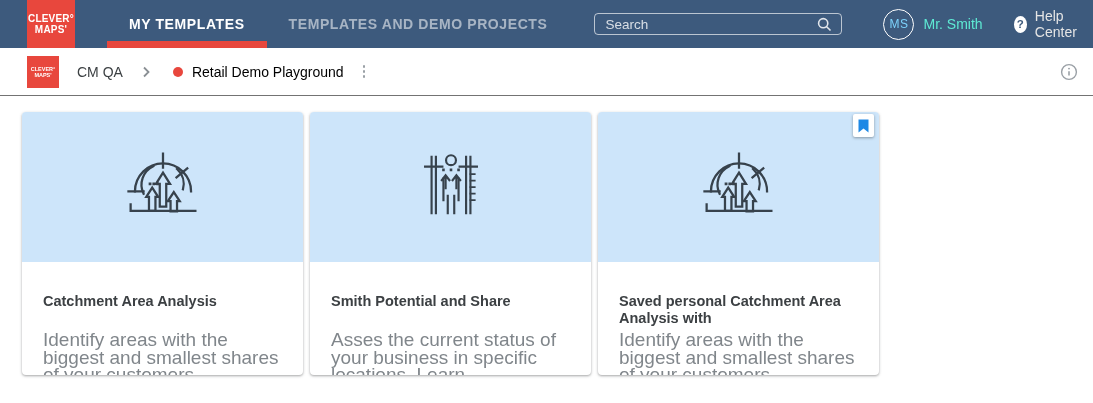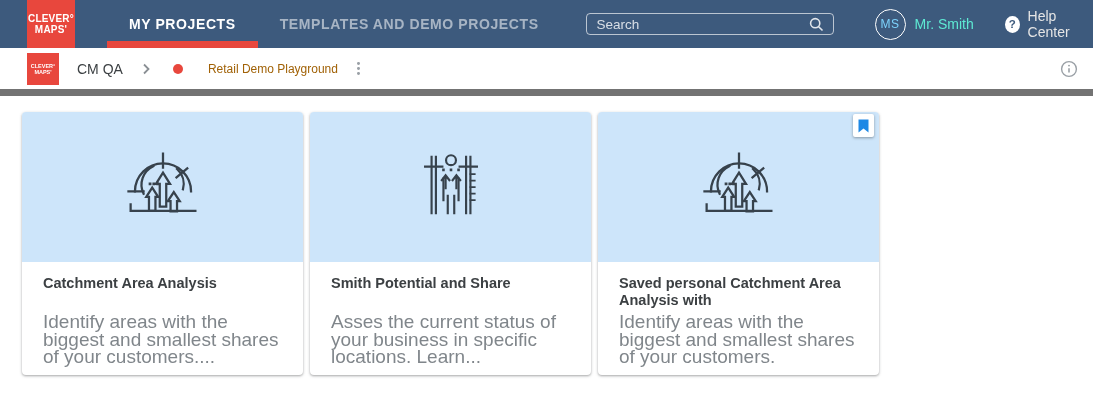--- a/index.html
+++ b/index.html
@@ -16,50 +16,50 @@
   .search-box input { flex:1; background:transparent; border:none; outline:none; color:#fff; font-size:13.5px; font-family:"Liberation Sans", sans-serif; min-width:0; }
   .search-box input::placeholder { color:rgba(255,255,255,0.8); }
   .user-group { margin-left:41px; display:flex; align-items:center; flex:none; }
   .avatar { width:31px; height:31px; border:1.5px solid #ffffff; border-radius:50%; color:#7dd3fc; font-size:12px; letter-spacing:.5px; display:flex; align-items:center; justify-content:center; }
   .username { margin-left:9px; color:#5eead4; font-size:14px; }
   .help-group { margin-left:31px; display:flex; align-items:center; cursor:pointer; }
   .help-icon { width:17px; height:17px; border-radius:50%; background:#ffffff; color:#3d5a7d; font-size:11.5px; font-weight:bold; display:flex; align-items:center; justify-content:center; }
   .help-label { margin-left:8px; color:#e5e5e5; font-size:14px; }
 
   
-  .crumbbar { height:48px; background:#ffffff; border-bottom:7px solid #737373; display:flex; align-items:center; }
+  .crumbbar { height:48px; background:#ffffff; border-bottom:1px solid #737373; display:flex; align-items:center; }
   .logo-sm { width:32px; height:32px; margin-left:27px; background:#e8473d; color:#fff; display:flex; flex-direction:column; align-items:center; justify-content:center; font-weight:bold; font-size:5.5px; line-height:6px; flex:none; }
   .crumb-project { margin-left:18px; font-size:14px; color:#3c4043; cursor:pointer; }
   .chev { margin-left:17px; display:flex; }
   .crumb-dot { margin-left:21px; width:10px; height:10px; border-radius:50%; background:#e8473d; flex:none; }
-  .crumb-view { margin-left:25px; font-size:12px; color:#a16207; cursor:pointer; }
+  .crumb-view { margin-left:9px; font-size:14px; color:#000000; cursor:pointer; }
   .kebab { margin-left:13px; display:flex; flex-direction:column; gap:2.6px; padding:4px 6px; cursor:pointer; }
   .kebab i { width:2.8px; height:2.8px; border-radius:50%; background:#9aa0a6; }
   .info-btn { margin-left:auto; margin-right:15px; display:flex; cursor:pointer; }
 
   
   .content { padding:16px 0 0 22px; display:flex; gap:7px; }
   .card { width:281px; height:263px; background:#ffffff; border-radius:4px; box-shadow:0 1px 3px rgba(60,64,67,.35), 0 1px 2px rgba(0,0,0,.12); position:relative; overflow:hidden; cursor:pointer; flex:none; }
   .card-header { height:150px; background:#cde5fa; display:flex; align-items:center; justify-content:center; }
-  .card-body { padding:13px 20px 0 21px; }
+  .card-body { padding:31px 20px 0 21px; }
   .card-title { font-size:14.5px; font-weight:bold; color:#3c4043; line-height:17px; min-height:38px; }
   .card-desc { font-size:19px; color:#80868b; line-height:17.5px; }
   .bookmark-badge { position:absolute; top:2px; right:5px; width:21px; height:23px; background:#ffffff; border-radius:2px; box-shadow:0 1px 3px rgba(0,0,0,.35); display:flex; align-items:center; justify-content:center; }
 </style>
 </head>
 <body>
 
 <header class="topbar">
   <div class="logo-lg">
     <span>CLEVER°</span>
     <span>MAPS'</span>
   </div>
 
   <div class="tab tab-active">
-    <span>MY PROJECTS</span>
+    <span>MY TEMPLATES</span>
   </div>
   <div class="tab tab-inactive">
     <span>TEMPLATES AND DEMO PROJECTS</span>
   </div>
 
   <div class="search-box">
     <input type="text" placeholder="Search" style="">
     <span style="display:flex;">
       <svg width="17" height="17" viewBox="0 0 17 17" fill="none" stroke="rgba(255,255,255,0.85)" stroke-width="1.6">
         <circle cx="7.2" cy="7.2" r="4.6"></circle>

